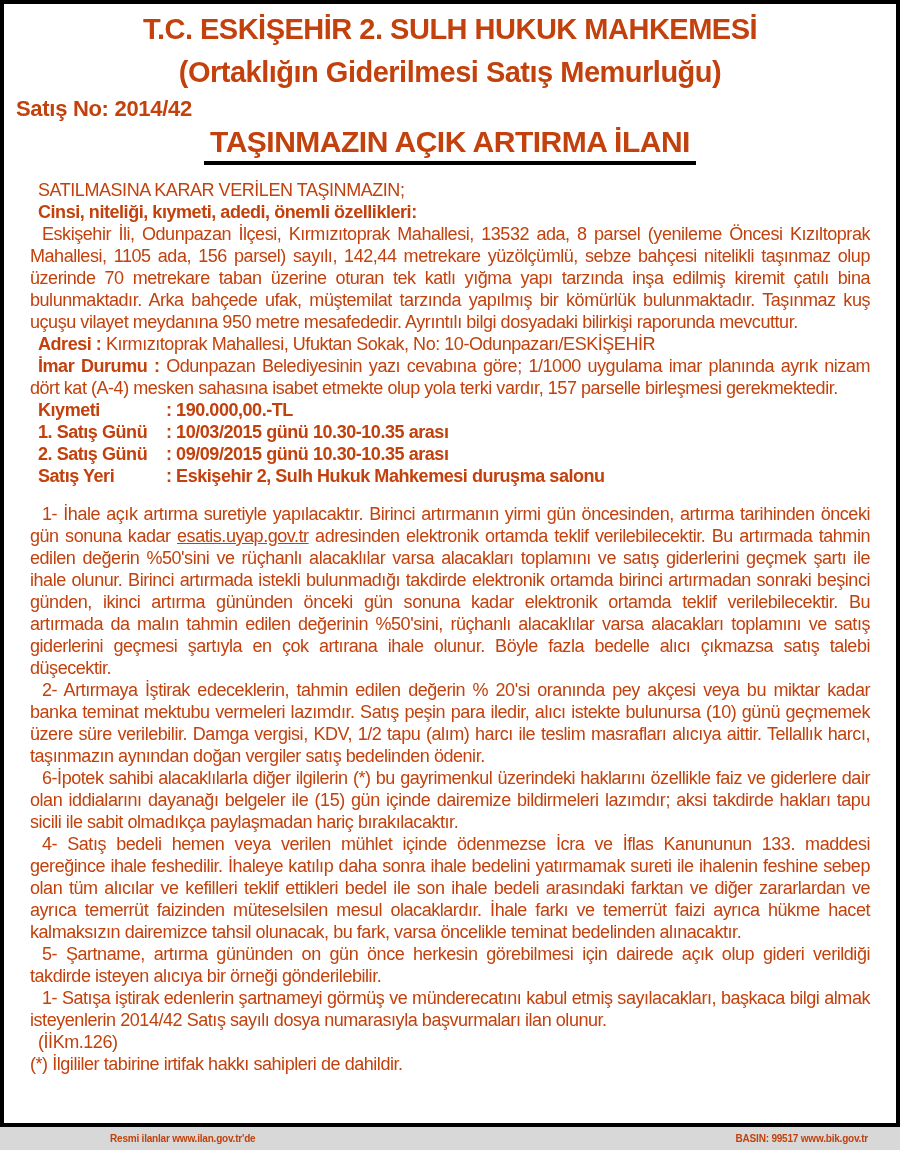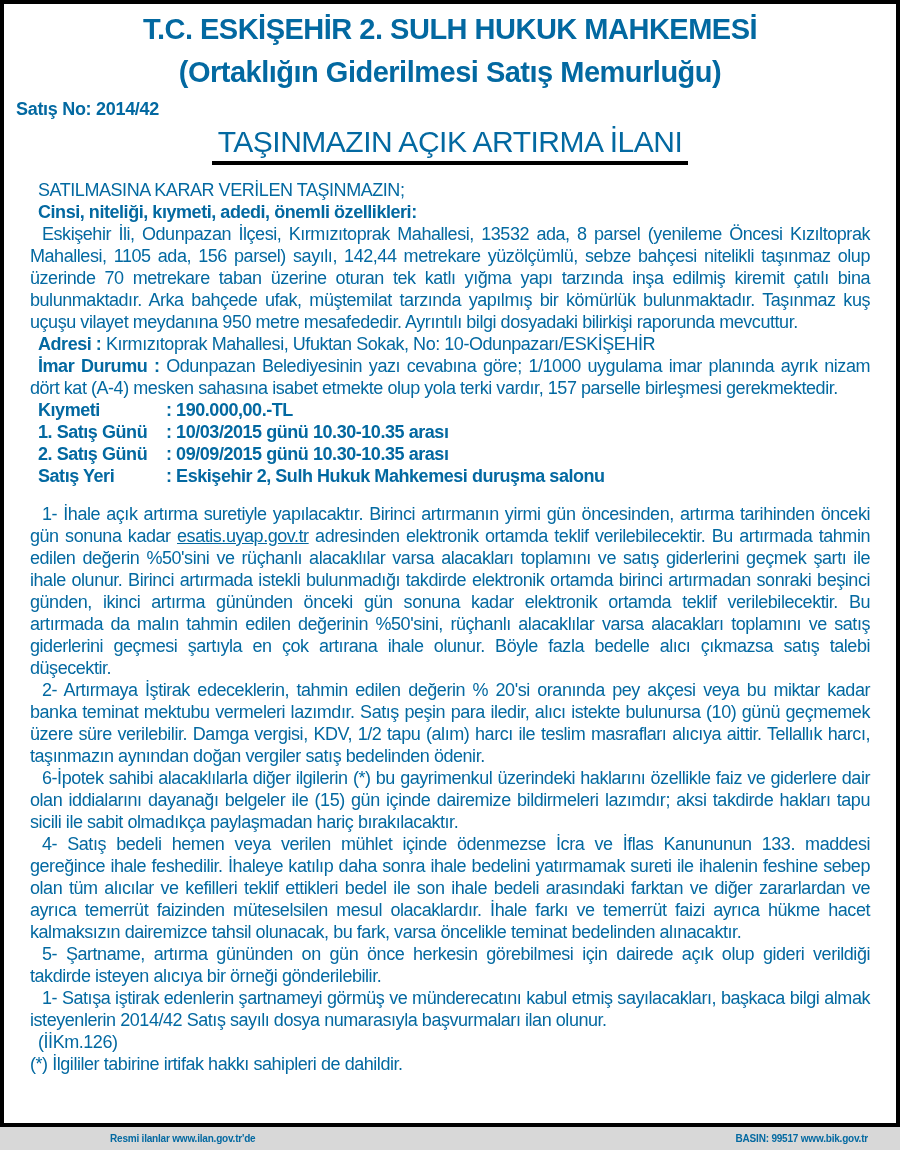--- a/index.html
+++ b/index.html
@@ -2,21 +2,21 @@
 <html lang="tr"><head>
 <meta charset="utf-8">
 <style>
   * { margin: 0; padding: 0; box-sizing: border-box; }
   html, body { background: #ffffff; }
   .page {
     position: relative;
     width: 900px;
     height: 1150px;
     background: #ffffff;
-    color: #0369a1;
+    color: #c2410c;
     font-family: "Liberation Sans", "DejaVu Sans", sans-serif;
     overflow: hidden;
   }
   .doc {
     position: absolute;
     top: 0; left: 0;
     width: 900px;
     height: 1127px;
     border: 4px solid #000000;
     padding: 4px 26px 0 26px;
@@ -26,32 +26,32 @@
   
   .court-line {
     text-align: center;
     font-weight: bold;
     font-size: 29px;
     line-height: 43px;
     letter-spacing: -0.5px;
   }
   .sale-no {
     font-weight: bold;
-    font-size: 18px;
+    font-size: 22px;
     line-height: 30px;
     margin-left: -14px;
     letter-spacing: -0.3px;
   }
   .notice-title-wrap {
     text-align: center;
     margin-bottom: 14px;
   }
   .notice-title {
     display: inline-block;
-    font-weight: normal;
+    font-weight: bold;
     font-size: 30px;
     line-height: 36px;
     letter-spacing: -0.5px;
     border-bottom: 4px solid #000000;
     padding: 0 6px 1px 6px;
   }
   
   .body-text {
     font-size: 18px;
     line-height: 22px;

